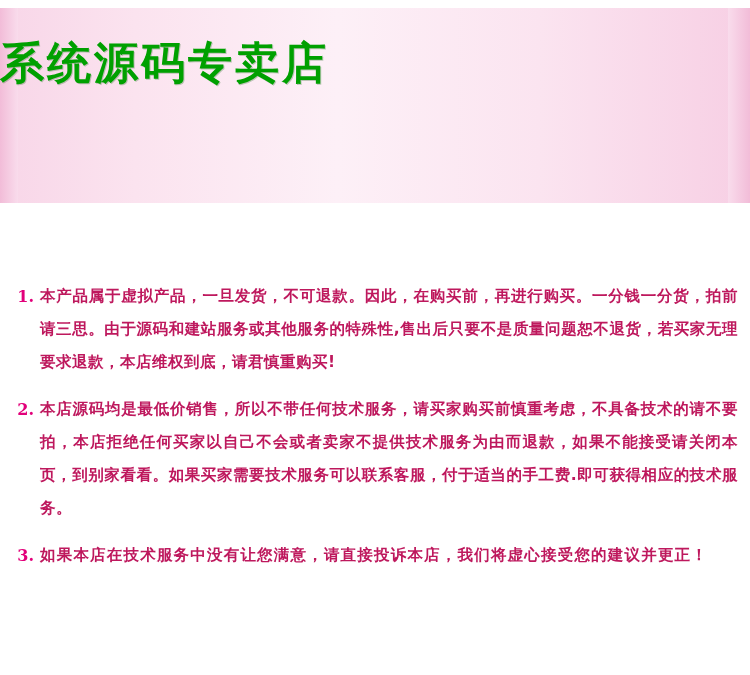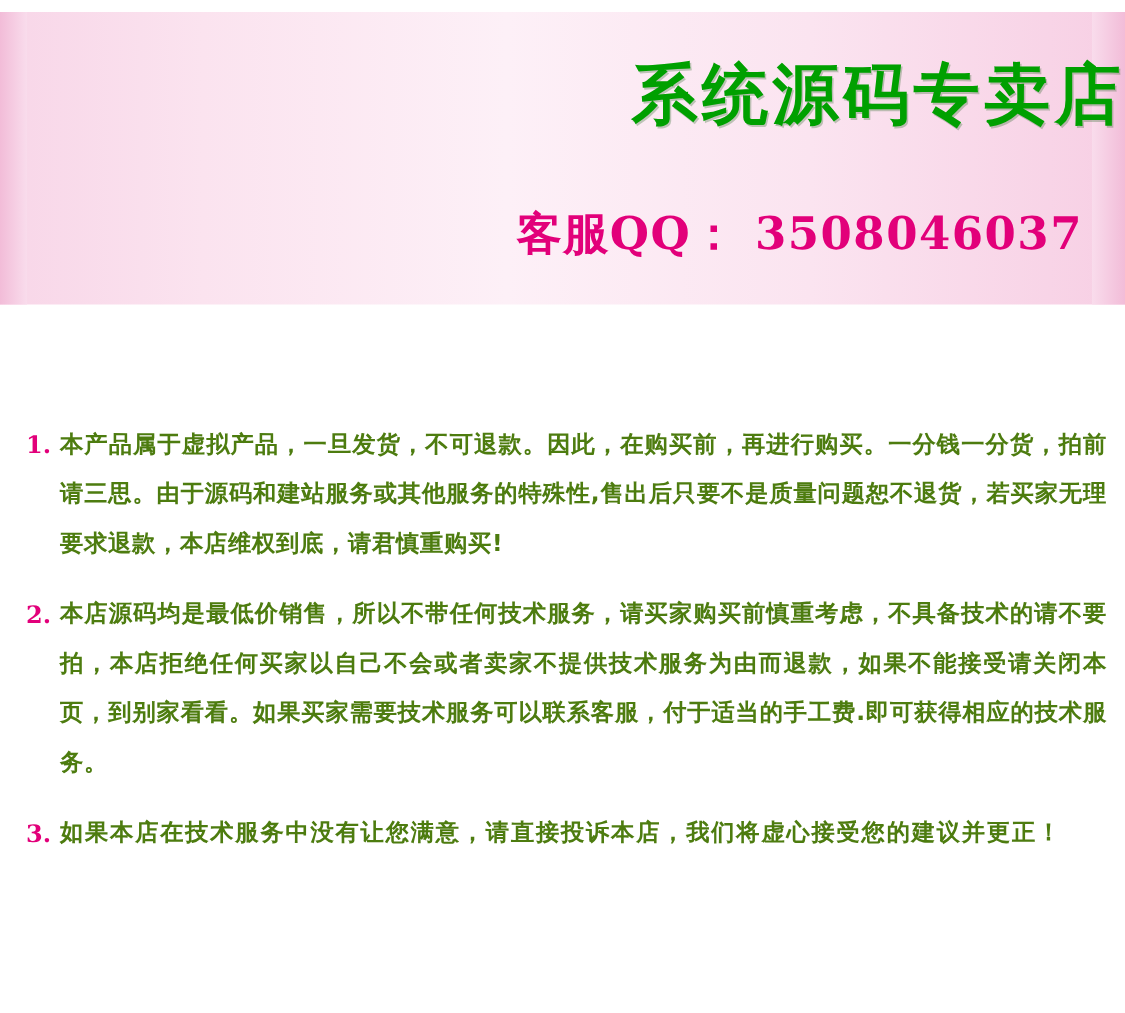--- a/index.html
+++ b/index.html
@@ -43,21 +43,21 @@
     top: 8px;
     width: 22px;
     height: 195px;
     background: linear-gradient(to left, #f2bcd8, #f9dcec);
   }
   .shop-title {
     position: absolute;
     left: 0;
     top: 34px;
     width: 750px;
-    text-align: right;
+    text-align: left;
     font-family: "DejaVu Serif", "Liberation Serif", serif;
     font-weight: bold;
     font-size: 44px;
     letter-spacing: 3px;
     color: #00a000;
     text-shadow: 1px 1px 0 rgba(0,80,0,0.25);
     white-space: nowrap;
   }
   .qq-line {
     position: absolute;
@@ -103,41 +103,40 @@
     line-height: 33px;
     text-align: right;
     padding-right: 6px;
   }
   .notice-text {
     flex: 1 1 auto;
     font-family: "DejaVu Sans", "Liberation Sans", sans-serif;
     font-weight: bold;
     font-size: 15.5px;
     line-height: 33px;
-    color: #4d7c0f;
+    color: #be185d;
     letter-spacing: 0.5px;
     text-align: justify;
     text-justify: inter-ideograph;
   }
   .notice-text.item3 {
     letter-spacing: 1.2px;
   }
 </style>
 </head>
 <body>
 
 <div class="page">
 
   <div class="banner"></div>
   <div class="banner-edge-left"></div>
   <div class="banner-edge-right"></div>
 
   <div class="shop-title">系统源码专卖店</div>
 
-  <div class="qq-line">客服QQ： 3508046037</div>
 
 
   <div class="notice-list">
 
     <div class="notice-item">
       <div class="notice-num">1.</div>
       <div class="notice-text">本产品属于虚拟产品，一旦发货，不可退款。因此，在购买前，再进行购买。一分钱一分货，拍前请三思。由于源码和建站服务或其他服务的特殊性,售出后只要不是质量问题恕不退货，若买家无理要求退款，本店维权到底，请君慎重购买!</div>
     </div>
 
     <div class="notice-item">

